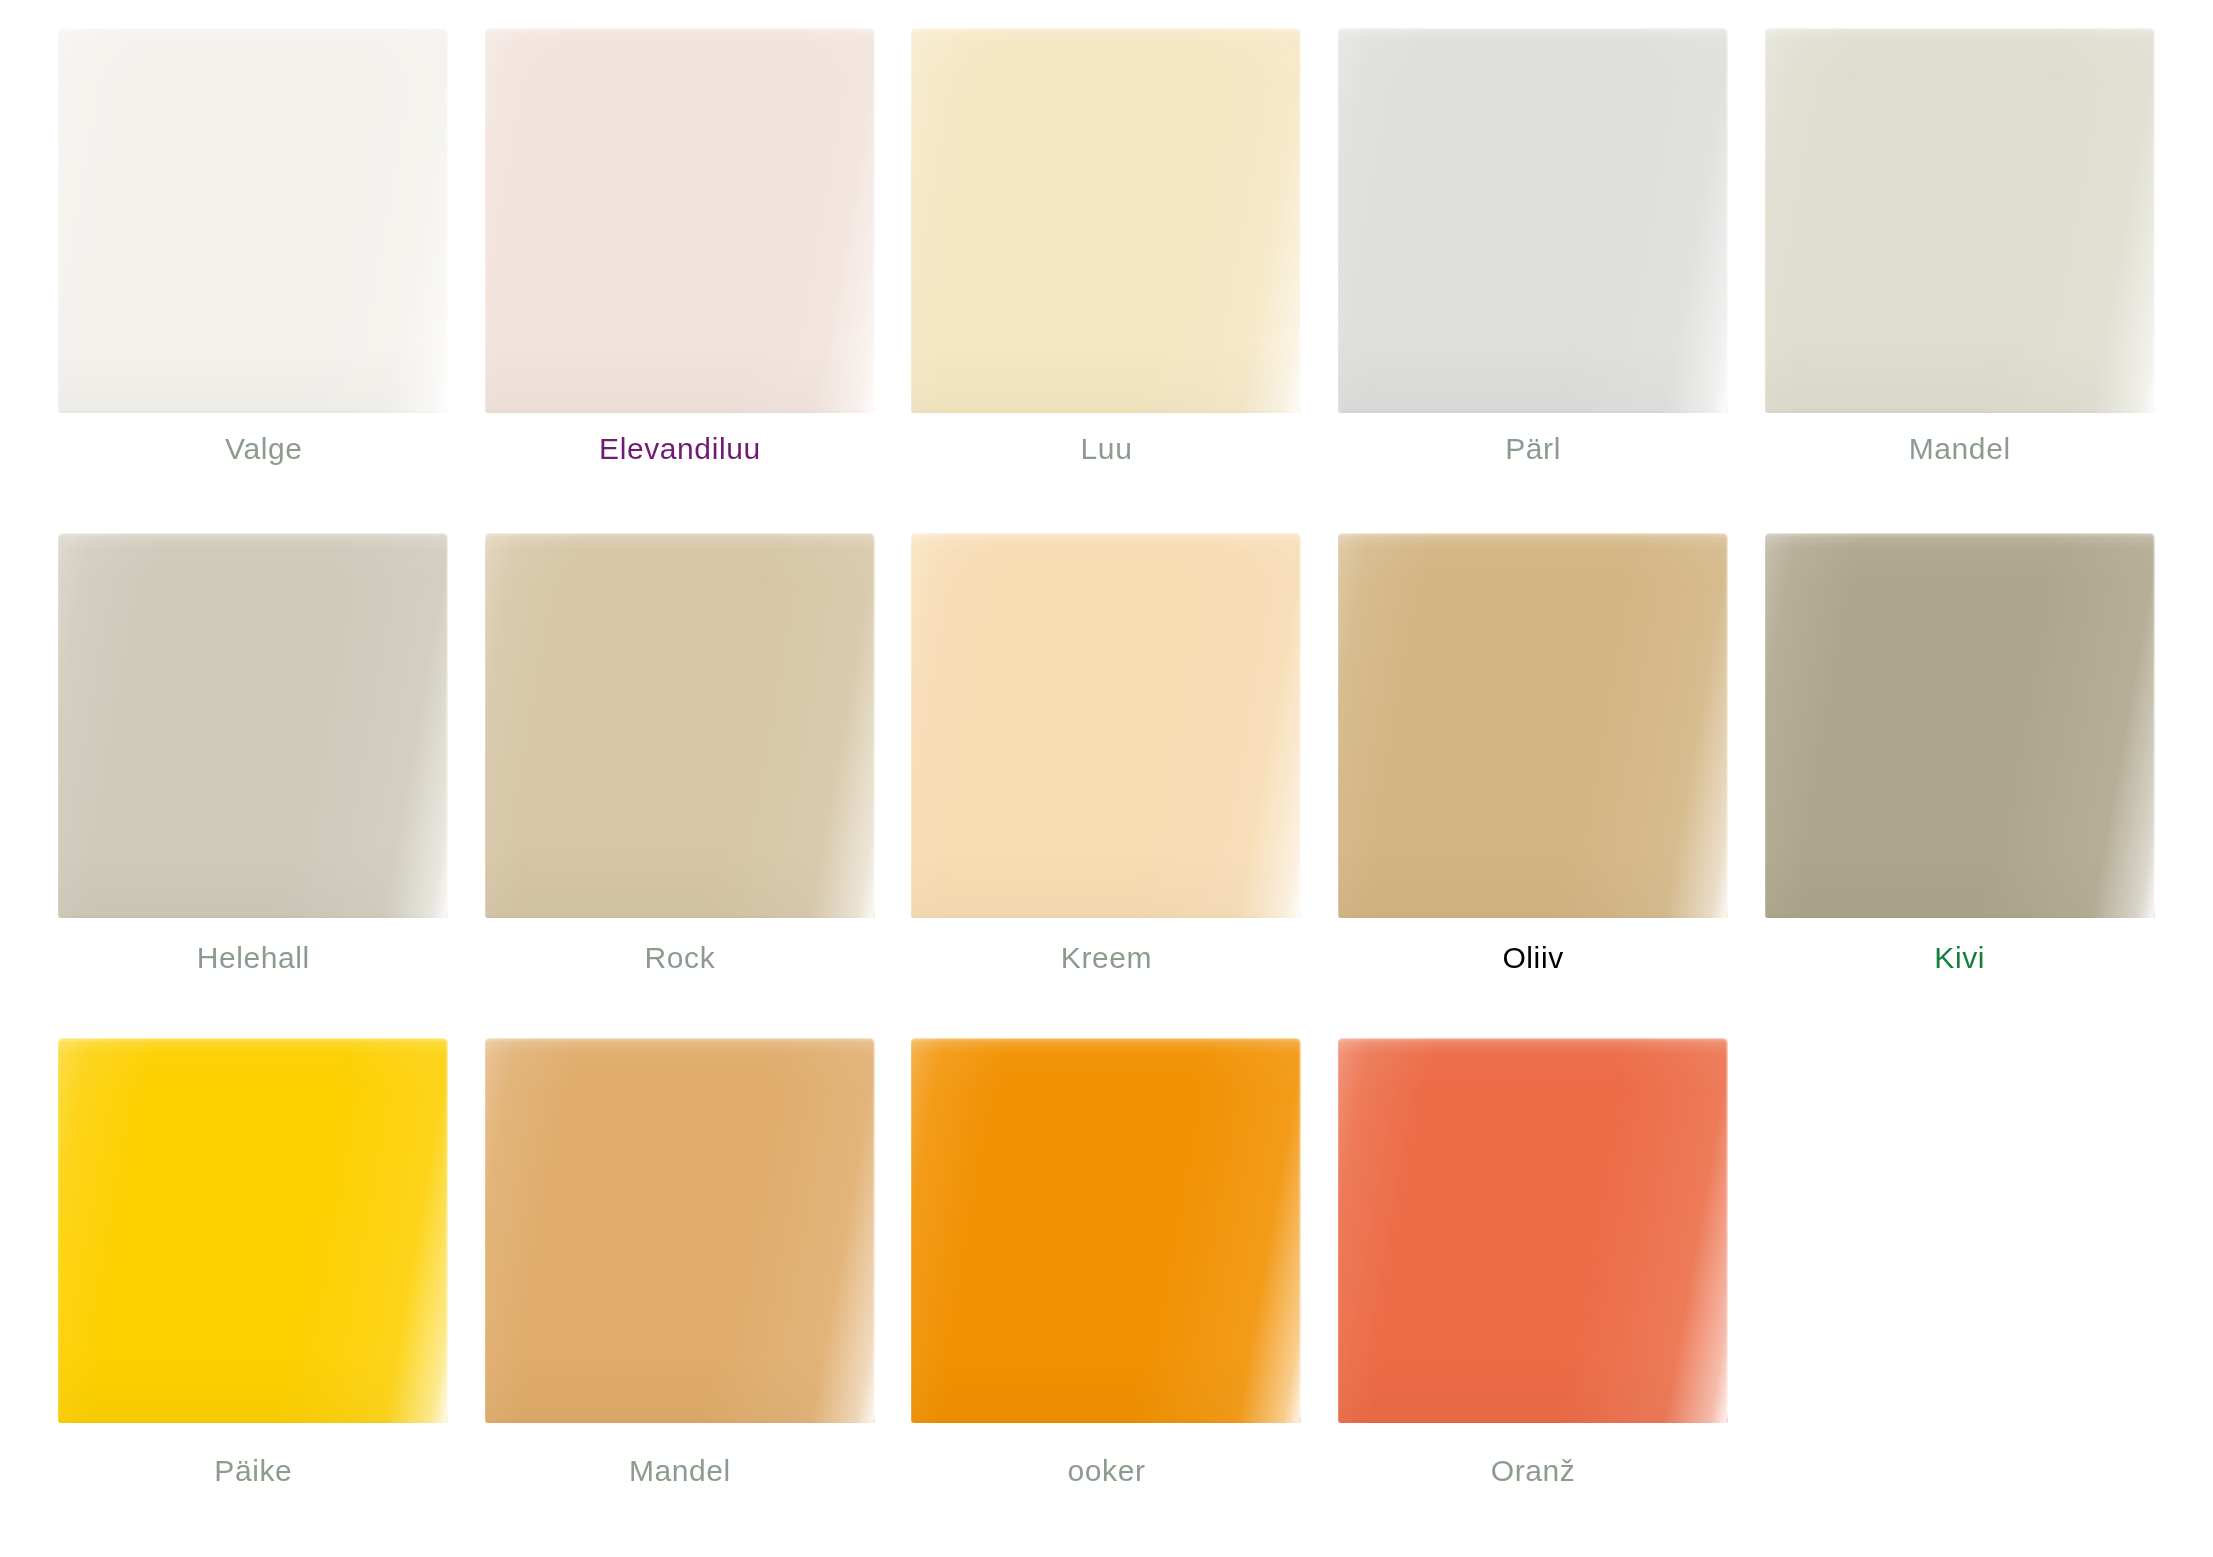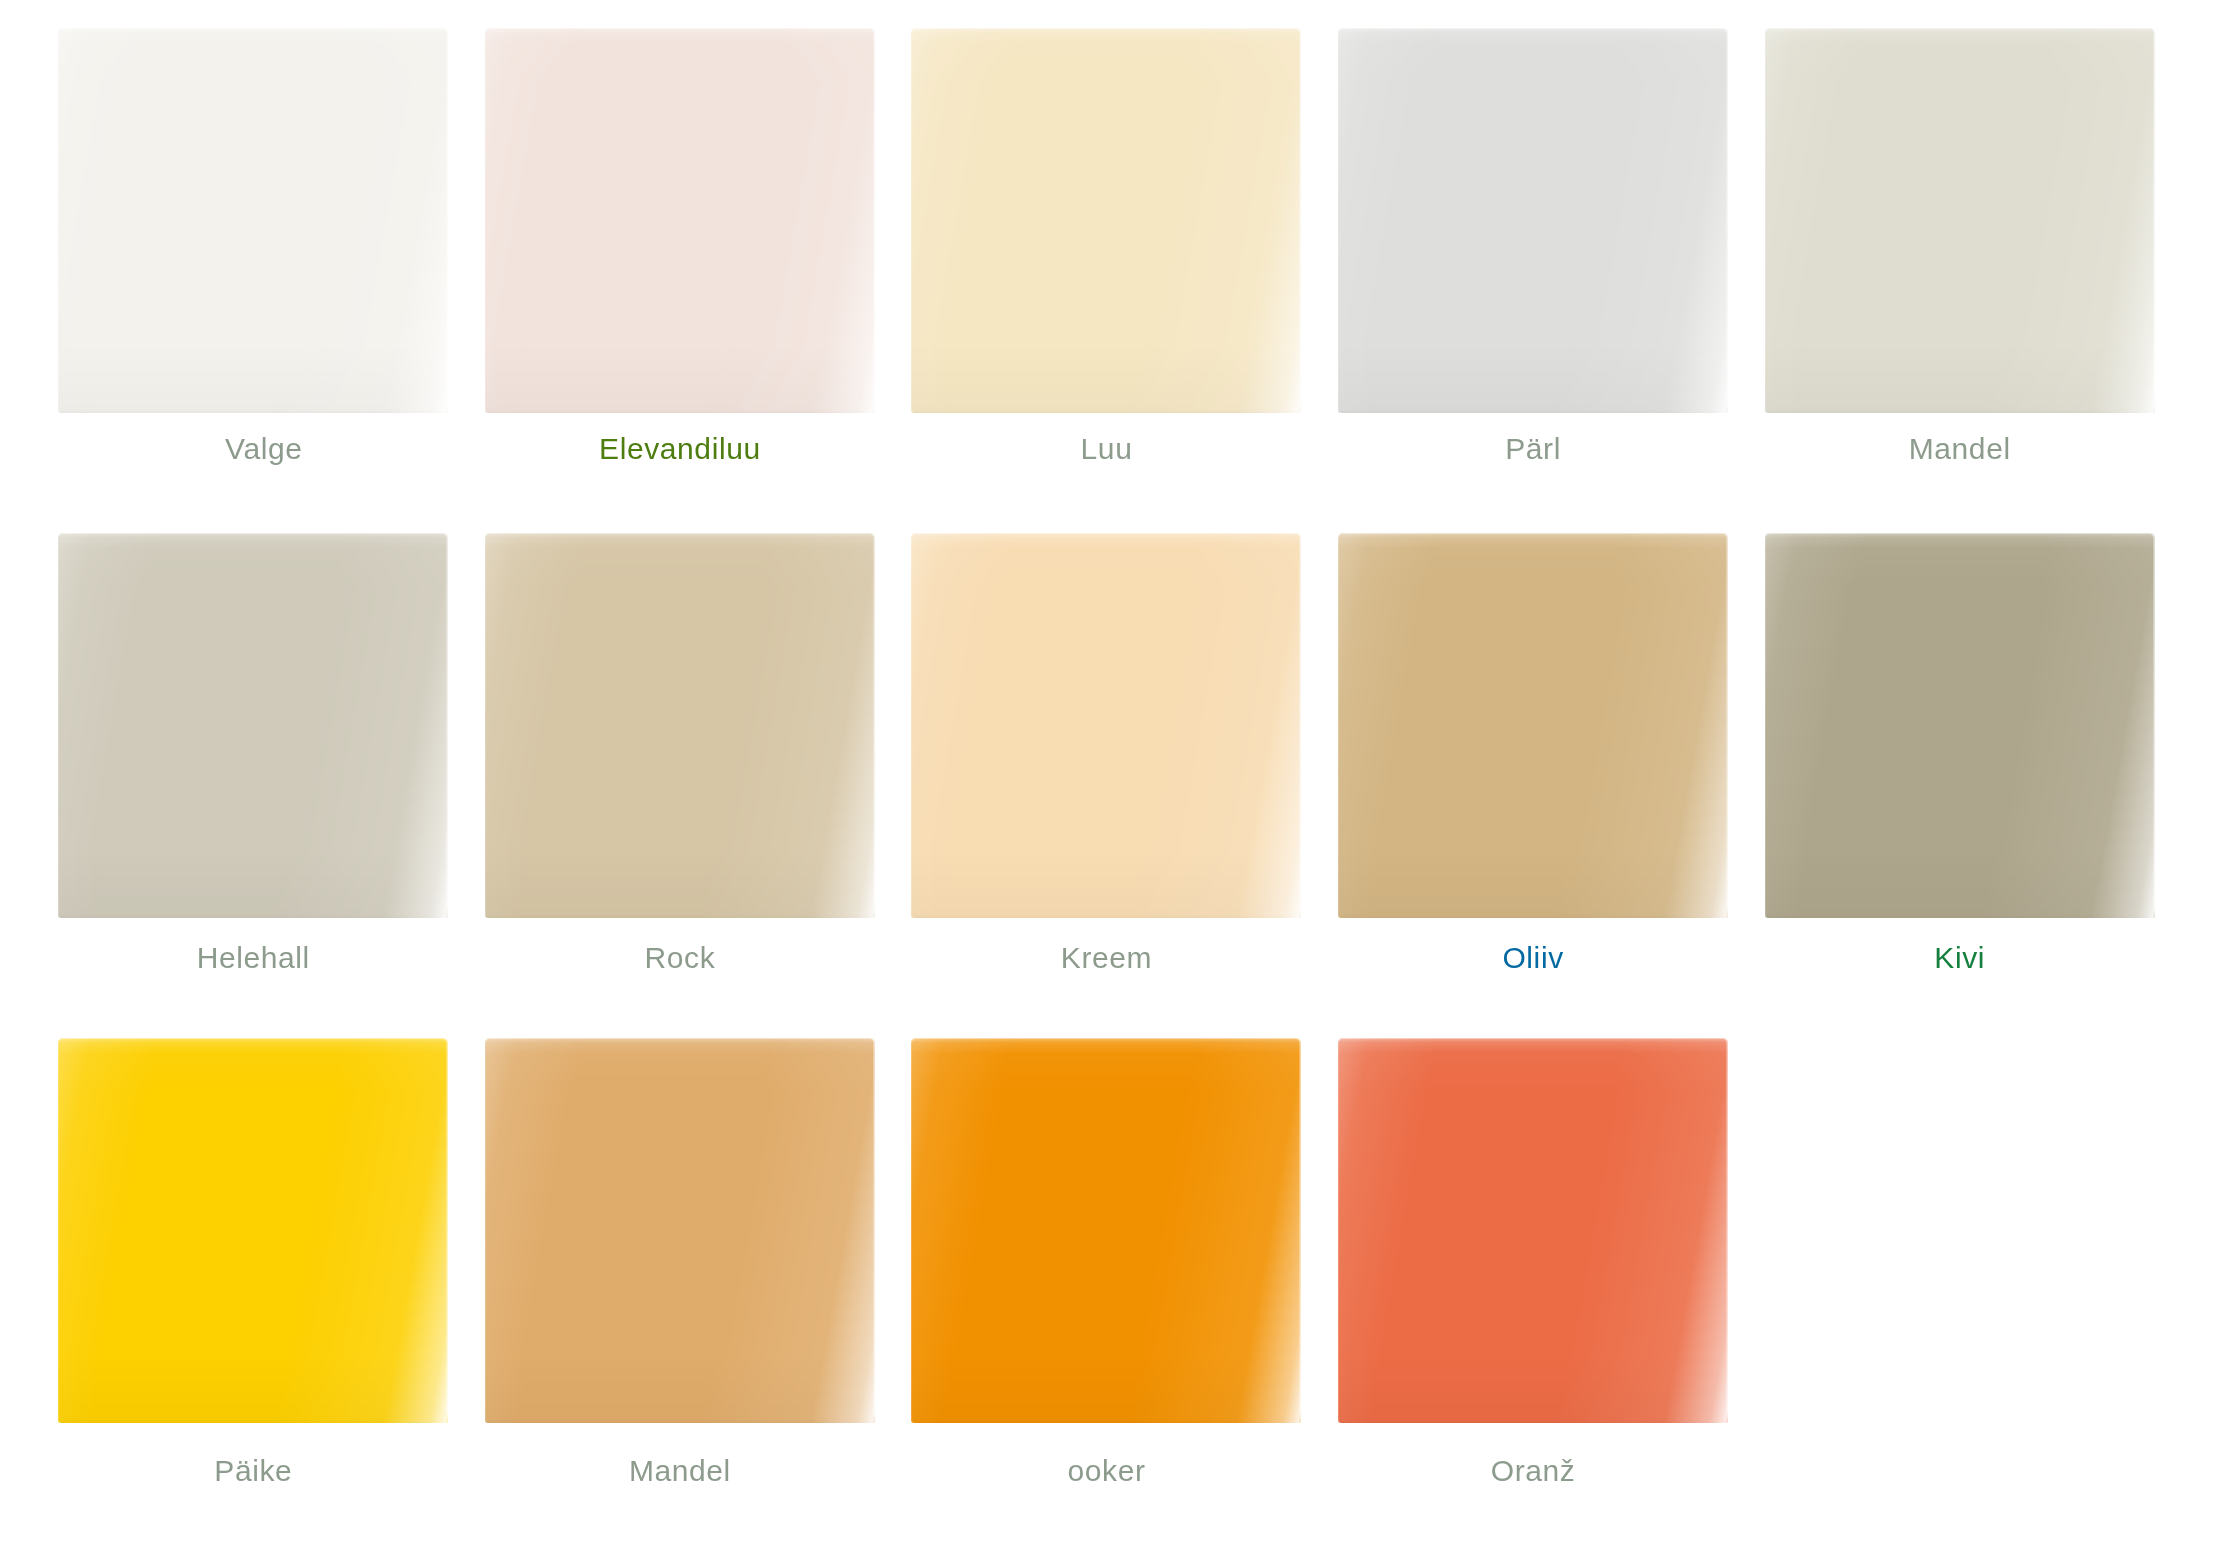--- a/index.html
+++ b/index.html
@@ -109,21 +109,21 @@
       </div>
       <div class="tile-label" style="color: rgb(141, 155, 141); margin-left: 21px;">Valge</div>
     </div>
     <div class="swatch-cell row-1">
       <div class="tile-wrap">
         <div class="tile" style="background: rgb(242, 227, 220);">
           <div class="sheen"></div>
           <div class="edge"></div>
         </div>
       </div>
-      <div class="tile-label" style="color: #4d7c0f;">Elevandiluu</div>
+      <div class="tile-label" style="color: #701a75;">Elevandiluu</div>
     </div>
     <div class="swatch-cell row-1">
       <div class="tile-wrap">
         <div class="tile" style="background: rgb(246, 231, 195);">
           <div class="sheen"></div>
           <div class="edge"></div>
         </div>
       </div>
       <div class="tile-label" style="color: rgb(141, 155, 141);">Luu</div>
     </div>
@@ -172,21 +172,21 @@
       </div>
       <div class="tile-label" style="color: rgb(141, 155, 141);">Kreem</div>
     </div>
     <div class="swatch-cell row-2">
       <div class="tile-wrap">
         <div class="tile" style="background: rgb(211, 181, 131);">
           <div class="sheen"></div>
           <div class="edge"></div>
         </div>
       </div>
-      <div class="tile-label" style="color: #0369a1;">Oliiv</div>
+      <div class="tile-label" style="color: #000000;">Oliiv</div>
     </div>
     <div class="swatch-cell row-2">
       <div class="tile-wrap">
         <div class="tile" style="background: rgb(174, 166, 140);">
           <div class="sheen"></div>
           <div class="edge"></div>
         </div>
       </div>
       <div class="tile-label" style="color: #15803d;">Kivi</div>
     </div>

